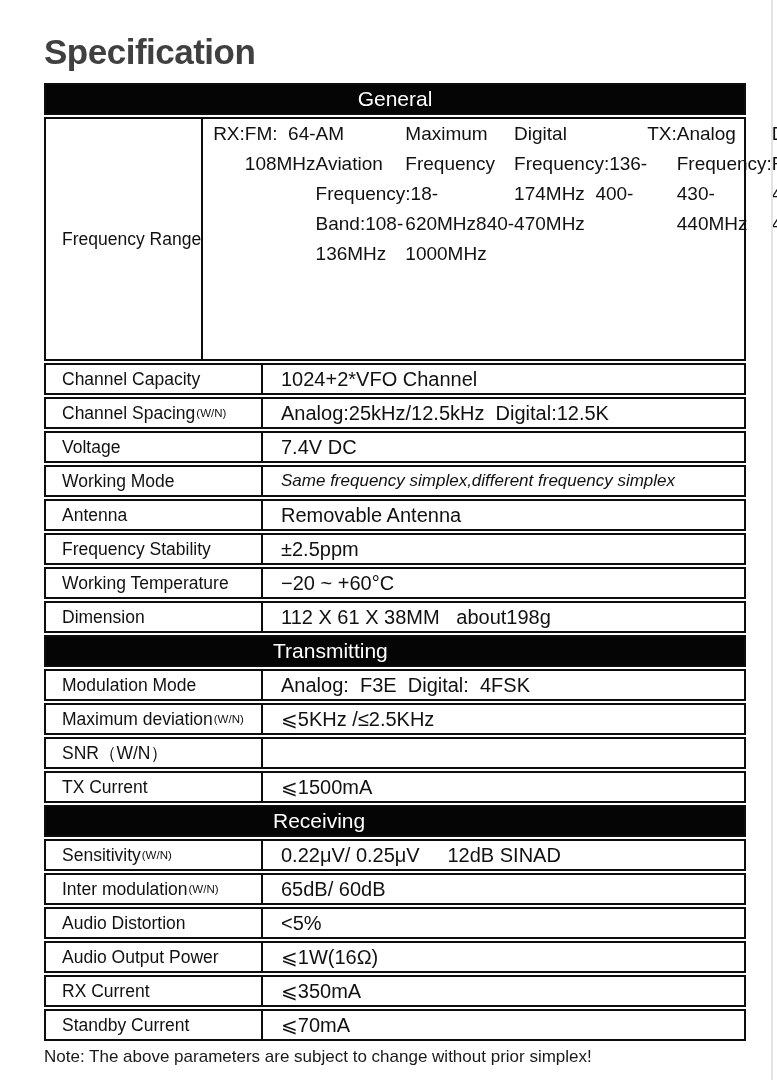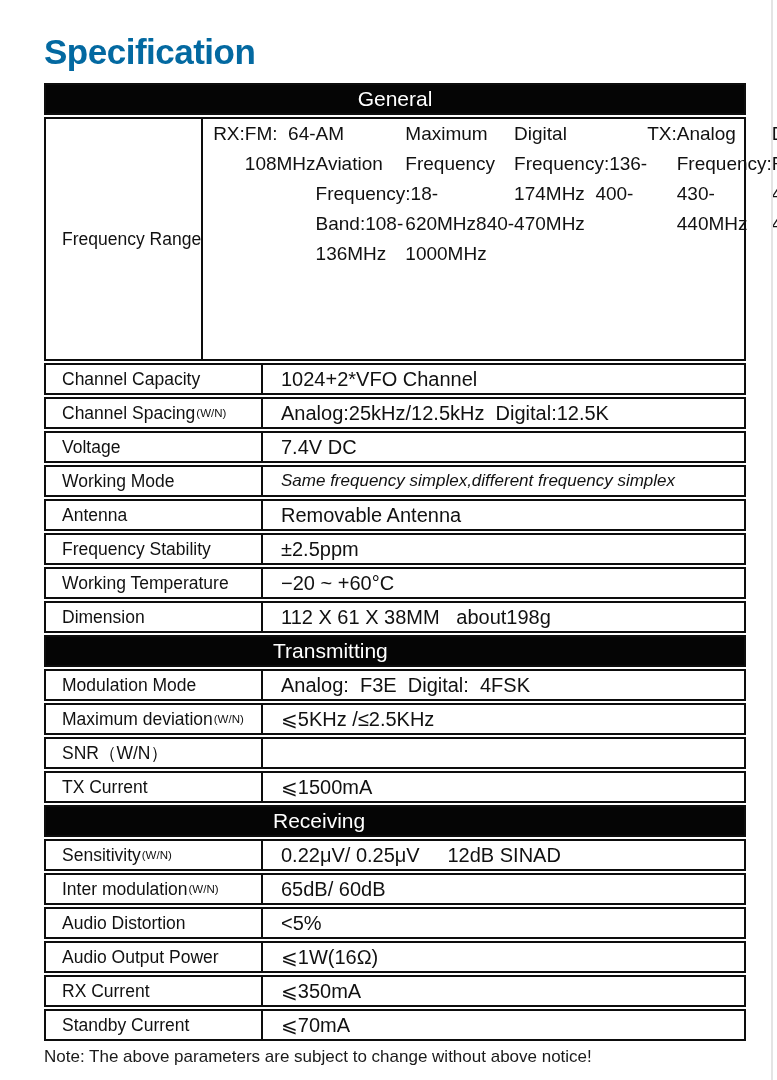--- a/index.html
+++ b/index.html
@@ -23,21 +23,21 @@
     width: 2px;
     height: 100%;
     background: #e4e4e4;
   }
   .title {
     margin: 33px 0 0 44px;
     font-size: 35px;
     line-height: 38px;
     font-weight: 700;
     letter-spacing: -0.5px;
-    color: #0369a1;
+    color: #404040;
   }
   .spec-table {
     margin: 12px 0 0 44px;
     width: 702px;
   }
   .tbox {
     box-sizing: border-box;
     width: 702px;
     border: 2px solid #0d0d0d;
     margin-bottom: 2px;
@@ -295,14 +295,14 @@
       <div class="cell label">
         <span>Standby Current</span>
       </div>
       <div class="value">
           <span>⩽70mA</span>
         </div>
     </div>
 
   </div>
 
-  <div class="note">Note: The above parameters are subject to change without above notice!</div>
+  <div class="note">Note: The above parameters are subject to change without prior simplex!</div>
 </div>
 
 </body></html>

